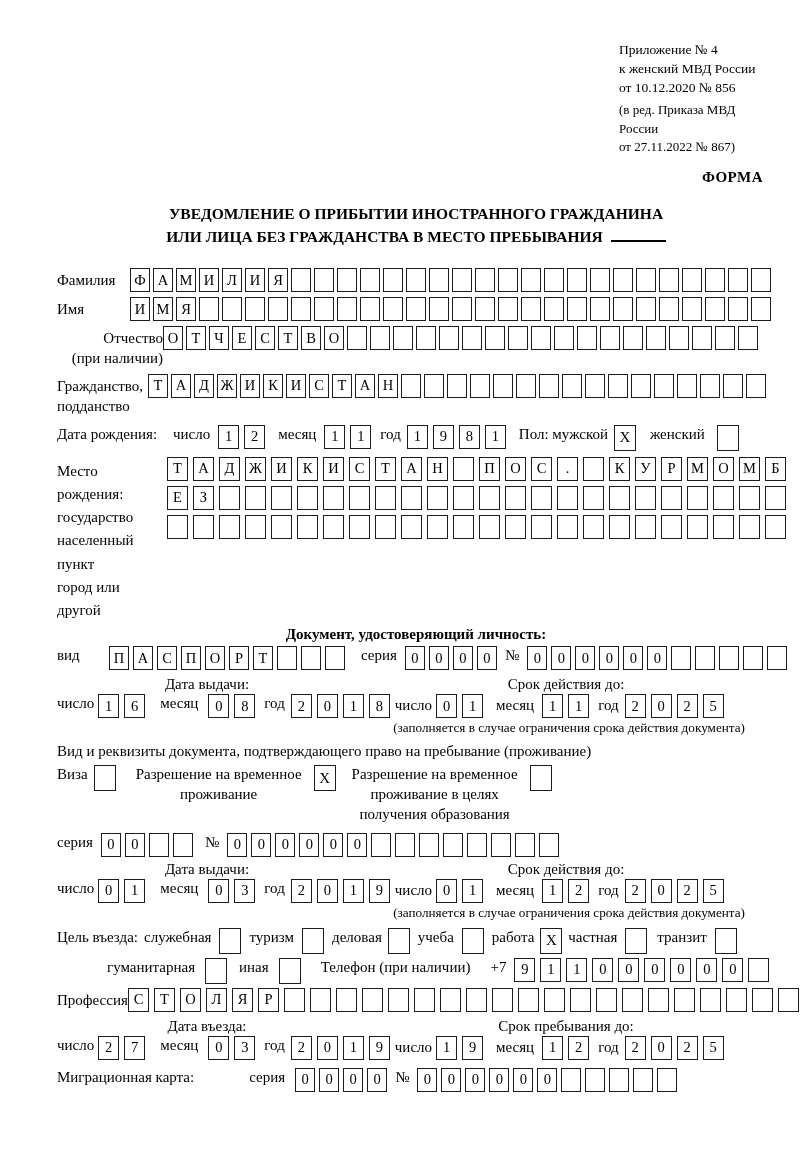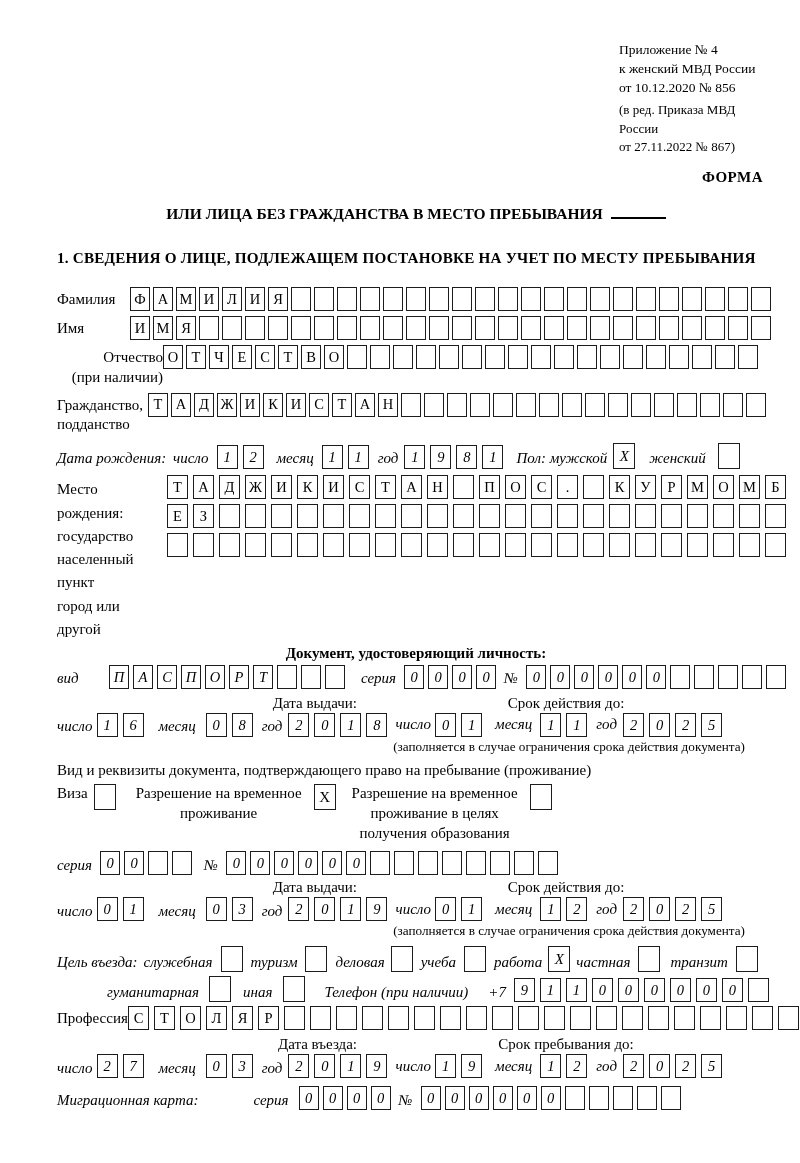--- a/index.html
+++ b/index.html
@@ -11,21 +11,21 @@
   }
   
   .appendix{margin-left:562px;font-size:13.5px;line-height:1.42;}
   .appendix .amend{margin-top:4px;font-size:13px;}
   .form-word{text-align:right;padding-right:12px;font-weight:bold;font-size:15px;margin-top:12px;letter-spacing:.5px;}
   .title{text-align:center;font-weight:bold;font-size:15.5px;line-height:1.5;margin-top:16px;}
   .blank-line{display:inline-block;width:55px;border-bottom:2px solid #000;height:13px;margin-left:8px;}
   .section-heading{font-weight:bold;font-size:15.2px;margin-top:24px;letter-spacing:.2px;}
   
   .frow{display:flex;align-items:flex-start;margin-top:5px;}
-  .inline{align-items:flex-end;font-style:italic;}
+  .inline{align-items:flex-start;}
   .lbl{font-size:15px;line-height:1.32;flex:none;}
   .lbl .sub{display:block;}
   .w73{width:73px;} .w106{width:106px;} .w91{width:91px;} .w110{width:110px;} .w71{width:71px;} .w100{width:100px;}
   .ml4{margin-left:4px;} .ml6{margin-left:6px;} .ml8{margin-left:8px;} .ml10{margin-left:10px;}
   .ml12{margin-left:12px;} .ml14{margin-left:14px;} .ml16{margin-left:16px;} .ml20{margin-left:20px;}
   .mla{margin-left:auto;}
   
   .cells{display:flex;flex-wrap:nowrap;flex:none;}
   .cell{
     box-sizing:border-box;flex:none;width:20px;height:24px;border:1.6px solid #1c1c1c;
@@ -36,21 +36,21 @@
   .cells.w21 .cell{width:21px;margin-right:5px;}
   .box{
     box-sizing:border-box;flex:none;width:22px;height:26px;border:1.6px solid #1c1c1c;
     display:inline-flex;align-items:center;justify-content:center;font-size:15px;background:#fff;
   }
   .stack>.cells{margin-top:0;}
   .stack .cells + .cells{margin-top:5px;}
   
   .doc-header{text-align:center;font-weight:bold;font-size:15px;margin-top:4px;}
   .caption-row{display:flex;font-size:15px;margin-top:6px;}
-  .cap-left{width:300px;text-align:right;flex:none;}
+  .cap-left{width:300px;text-align:center;flex:none;}
   .cap-right{width:418px;text-align:center;flex:none;}
   .note{font-size:13.2px;text-align:right;padding-right:30px;margin-top:2px;}
   .intro{font-size:15px;margin-top:7px;}
   .opts{display:flex;align-items:flex-start;margin-top:5px;}
   .opt{display:flex;align-items:flex-start;}
   .opt .lbl{text-align:center;}
   .grp{display:flex;align-items:center;}
 </style>
 </head>
 <body>
@@ -63,26 +63,26 @@
     <div>от 10.12.2020 № 856</div>
     <div class="amend">
       <div>(в ред. Приказа МВД России</div>
       <div>от 27.11.2022 № 867)</div>
     </div>
   </div>
 
   <div class="form-word">ФОРМА</div>
 
   <div class="title">
+    <div>УВЕДОМЛЕНИЕ О ПРИБЫТИИ ИНОСТРАННОГО ГРАЖДАНИНА</div>
     <div>
       <span>ИЛИ ЛИЦА БЕЗ ГРАЖДАНСТВА В МЕСТО ПРЕБЫВАНИЯ</span><span class="blank-line"></span>
     </div>
   </div>
 
-  <div class="section-heading">1. СВЕДЕНИЯ О ЛИЦЕ, ПОДЛЕЖАЩЕМ ПОСТАНОВКЕ НА УЧЕТ ПО МЕСТУ ПРЕБЫВАНИЯ</div>
 
   <div class="frow" style="margin-top:20px;">
     <div class="lbl w73" style="padding-top:3px;">Фамилия</div>
     <div class="cells">
         <span class="cell">Ф</span>
         <span class="cell">А</span>
         <span class="cell">М</span>
         <span class="cell">И</span>
         <span class="cell">Л</span>
         <span class="cell">И</span>

